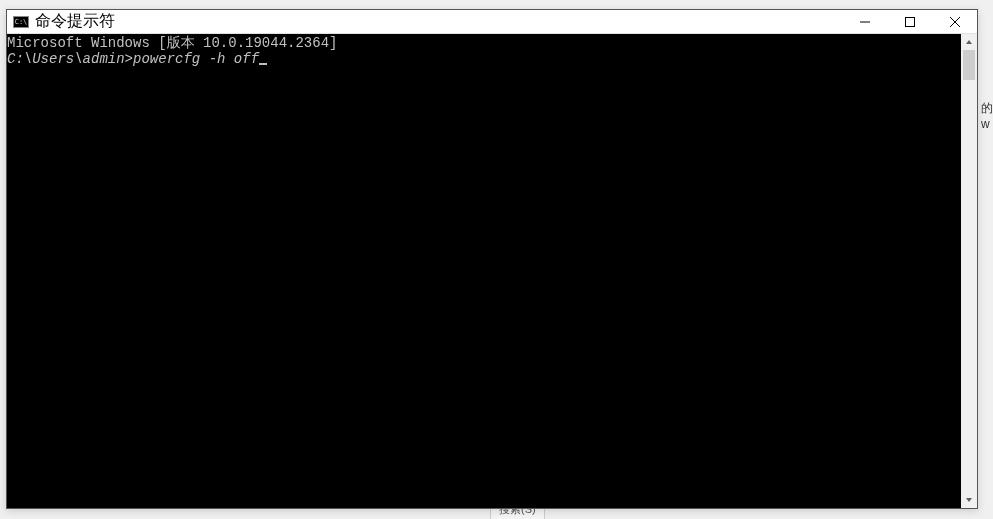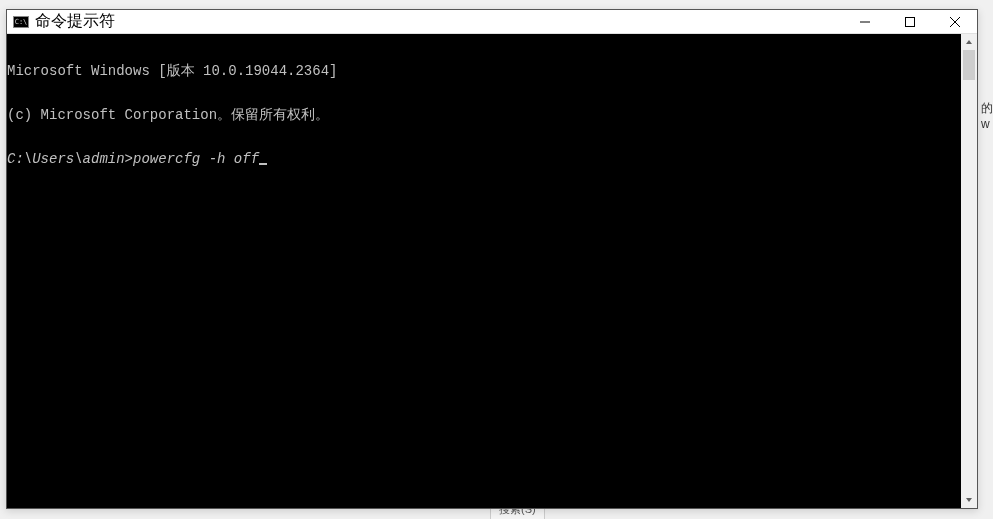--- a/index.html
+++ b/index.html
@@ -81,21 +81,21 @@
     background: #000000;
     color: #c0c0c0;
     font-family: "NSimSun","SimSun","Consolas","Courier New",monospace;
     font-size: 14px;
     line-height: 16px;
     padding: 1px 0 0 0;
     white-space: pre;
     overflow: hidden;
     position: relative;
   }
-  .console-line { display: block; margin-top: 28px; }
+  .console-line { display: block; }
   .prompt-line { display: flex; font-style: italic; }
   .cursor {
     display: inline-block;
     width: 8px;
     height: 2px;
     background: #c0c0c0;
     position: relative;
     top: 12px;
     margin-left: 0px;
   }
@@ -180,21 +180,21 @@
       <div class="win-btn close">
         <svg viewBox="0 0 10 10">
             <line x1="0" y1="0" x2="10" y2="10" stroke="#000" stroke-width="1"></line>
             <line x1="10" y1="0" x2="0" y2="10" stroke="#000" stroke-width="1"></line>
           </svg>
       </div>
     </div>
   </div>
 
   <div class="console-wrap">
-    <div class="console"><span class="console-line">Microsoft Windows [版本 10.0.19044.2364]</span><span class="console-line">(c) Microsoft Corporation。保留所有权利。</span><span class="console-line"></span><span class="prompt-line"><span>C:\Users\admin&gt;</span><span>powercfg -h off</span><span class="cursor"></span></span></div>
+    <div class="console"><span class="console-line">Microsoft Windows [版本 10.0.19044.2364]</span><span class="console-line"></span><span class="prompt-line"><span>C:\Users\admin&gt;</span><span>powercfg -h off</span><span class="cursor"></span></span></div>
 
     <div class="scrollbar">
       <div class="sb-btn">
         <svg width="8" height="8" viewBox="0 0 8 8">
             <polygon points="4,2 7,6 1,6" fill="#606060"></polygon>
           </svg>
       </div>
       <div class="sb-track">
         <div class="sb-thumb"></div>
       </div>

